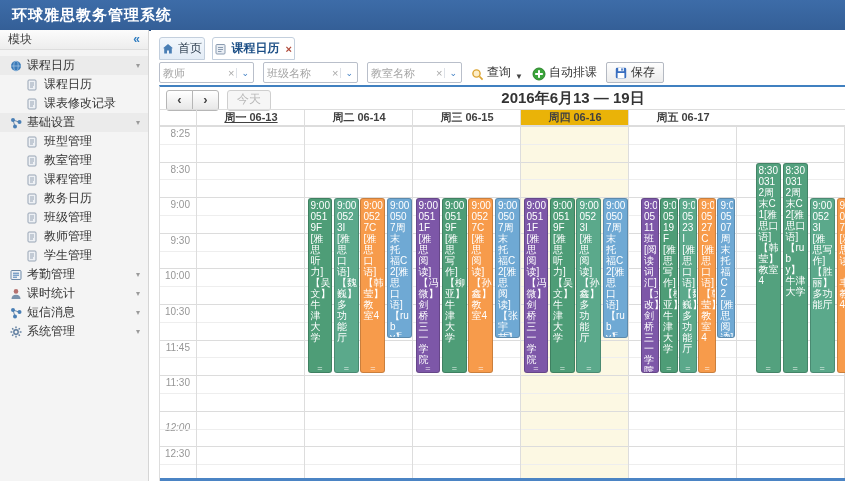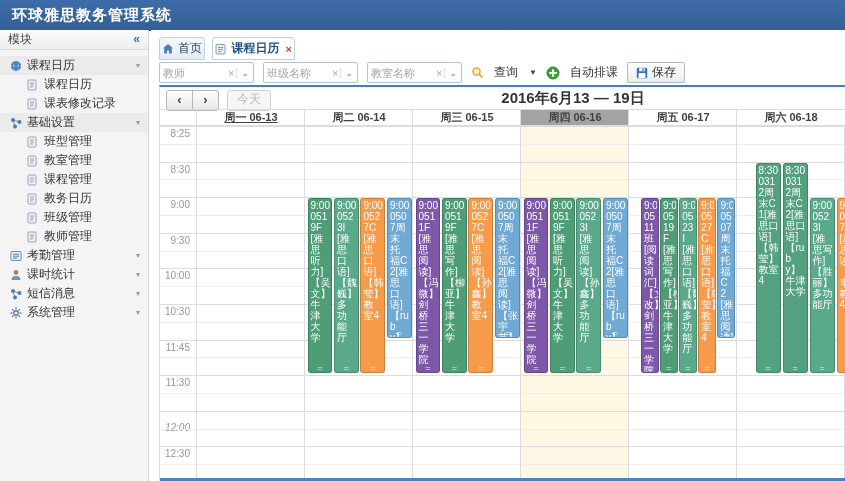--- a/index.html
+++ b/index.html
@@ -28,39 +28,39 @@
        background:linear-gradient(#f3f8fd,#e3ecf6);cursor:pointer;}
   .tab.active{background:#fff;font-weight:bold;color:#1c4f86;}
   .tab .close{color:#b04a3a;font-size:11px;margin-left:2px;cursor:pointer;}
   .tab .ic{display:inline-flex;width:12px;height:12px;}
   .filter-bar{display:flex;align-items:center;gap:9px;margin:3px 0 0 8px;height:21px;}
   .combo{width:93px;height:19px;border:1px solid #b9bfca;border-radius:2px;display:flex;align-items:center;background:#fff;}
   .combo input{border:none;outline:none;flex:1;min-width:0;font-size:11px;color:#555;padding:0 3px;background:transparent;}
   .combo input::placeholder{color:#a5a5a5;}
   .combo .clear{color:#a9a9a9;font-size:11px;padding:0 2px;cursor:pointer;}
   .combo .dd{color:#3f7fc4;font-size:9px;padding:0 4px;border-left:1px solid #dde1e7;cursor:pointer;}
-  .btn-link{display:inline-flex;align-items:center;gap:10px;font-size:12px;color:#333;cursor:pointer;background:none;border:none;padding:0;}
+  .btn-link{display:inline-flex;align-items:flex-end;gap:3px;font-size:12px;color:#333;cursor:pointer;background:none;border:none;padding:0;}
   .btn-link .dd2{font-size:8px;color:#444;margin-left:1px;}
   .btn-save{display:inline-flex;align-items:center;gap:4px;font-size:12px;color:#333;border:1px solid #b4b9c2;border-radius:2px;
             background:linear-gradient(#fefefe,#ececec);height:21px;padding:0 8px;cursor:pointer;}
   .ic{display:inline-flex;}
   
   .cal-panel{position:absolute;left:8px;right:0;top:55px;bottom:0;border-top:2px solid #4080C0;border-left:1px solid #ddd;overflow:hidden;}
   .cal-nav{height:22px;position:relative;}
   .nav-btns{position:absolute;left:6px;top:3px;display:flex;}
   .nav-btn{width:25px;height:19px;border:1px solid #b6b6b6;background:linear-gradient(#fff,#e7e7e7);
            font-weight:bold;color:#444;font-size:13px;line-height:17px;text-align:center;cursor:pointer;}
   .nav-btn.prev{border-radius:3px 0 0 3px;}
   .nav-btn.next{border-radius:0 3px 3px 0;margin-left:-1px;}
   .btn-today{margin-left:8px;height:19px;padding:0 9px;border:1px solid #cfcfcf;border-radius:3px;background:#f6f6f6;
              color:#b9b9b9;font-size:12px;line-height:17px;cursor:default;}
   .cal-title{position:absolute;left:413px;transform:translateX(-50%);top:2px;font-size:15px;font-weight:bold;color:#333;white-space:nowrap;}
   .cal-head{position:relative;height:15px;border-top:1px solid #ddd;border-bottom:1px solid #ddd;}
   .head-cell{position:absolute;top:0;bottom:0;font-size:11px;font-weight:bold;color:#414141;text-align:center;line-height:15px;border-left:1px solid #ddd;}
-  .head-cell.today{background:#a3a3a3;}
+  .head-cell.today{background:#eab308;}
   .cal-grid{position:relative;overflow:hidden;height:353px;background:#fff;}
   .today-col{position:absolute;top:0;bottom:0;background:#FCF8E3;}
   .grid-row{position:absolute;left:0;right:0;height:0;border-top:1px solid #dcdcdc;}
   .grid-row.minor{border-top:1px solid #eeeeee;}
   .time-label{position:absolute;left:0;width:30px;text-align:right;font-size:10px;color:#969696;}
   .col-line{position:absolute;top:0;bottom:0;width:0;border-left:1px solid #ddd;}
   .ev{position:absolute;border-radius:3px;color:#fff;font-size:10px;overflow:hidden;box-sizing:border-box;
       border:1px solid rgba(0,0,0,0.18);padding:1px 1px 8px 2px;cursor:pointer;}
   .ev-time{white-space:nowrap;overflow:hidden;height:11px;line-height:11px;}
   .ev-title{word-break:break-all;line-height:11px;}
@@ -185,20 +185,31 @@
         <span class="ic">
           <svg width="10" height="12" viewBox="0 0 10 12">
             <rect x="1" y="1" width="8" height="10" rx="1" fill="#eef1f5" stroke="#97a4b4"></rect>
             <line x1="3" y1="4" x2="7" y2="4" stroke="#97a4b4"></line>
             <line x1="3" y1="6" x2="7" y2="6" stroke="#97a4b4"></line>
             <line x1="3" y1="8" x2="6" y2="8" stroke="#97a4b4"></line>
           </svg>
         </span>
         <span>教师管理</span>
       </div>
+      <div class="tree-item child">
+        <span class="ic">
+          <svg width="10" height="12" viewBox="0 0 10 12">
+            <rect x="1" y="1" width="8" height="10" rx="1" fill="#eef1f5" stroke="#97a4b4"></rect>
+            <line x1="3" y1="4" x2="7" y2="4" stroke="#97a4b4"></line>
+            <line x1="3" y1="6" x2="7" y2="6" stroke="#97a4b4"></line>
+            <line x1="3" y1="8" x2="6" y2="8" stroke="#97a4b4"></line>
+          </svg>
+        </span>
+        <span>学生管理</span>
+      </div>
       <div class="tree-item">
         <span class="ic">
           <svg width="12" height="12" viewBox="0 0 12 12">
             <rect x="1" y="1.5" width="10" height="9" rx="1" fill="#eef1f5" stroke="#6f8aa8"></rect>
             <line x1="3" y1="4.2" x2="9" y2="4.2" stroke="#4a7fb5"></line>
             <line x1="3" y1="6.2" x2="9" y2="6.2" stroke="#4a7fb5"></line>
             <line x1="3" y1="8.2" x2="7" y2="8.2" stroke="#4a7fb5"></line>
           </svg>
         </span>
         <span>考勤管理</span>
@@ -330,21 +341,20 @@
         <span class="btn-today">今天</span>
       </span>
       <span class="cal-title">2016年6月13 — 19日</span>
     </div>
     <div class="cal-head" id="cal-head">
         <div class="head-cell" style="left: 36px; width: 108px; text-decoration: underline;">周一 06-13</div>
         <div class="head-cell" style="left: 144px; width: 108px;">周二 06-14</div>
         <div class="head-cell" style="left: 252px; width: 108px;">周三 06-15</div>
         <div class="head-cell today" style="left: 360px; width: 108px;">周四 06-16</div>
         <div class="head-cell" style="left: 468px; width: 108px;">周五 06-17</div>
-        <div class="head-cell" style="left: 576px; width: 108px;">周六 06-18</div>
       </div>
     <div class="cal-grid" id="cal-grid">
         <div class="today-col" style="left: 360px; width: 108px;"></div>
         <div class="grid-row" style="top: 0px;"></div>
         <div class="time-label" style="top: 2px;">8:25</div>
         <div class="grid-row minor" style="top: 17.8px;"></div>
         <div class="grid-row" style="top: 35.6px;"></div>
         <div class="time-label" style="top: 37.6px;">8:30</div>
         <div class="grid-row minor" style="top: 53.4px;"></div>
         <div class="grid-row" style="top: 71.2px;"></div>

